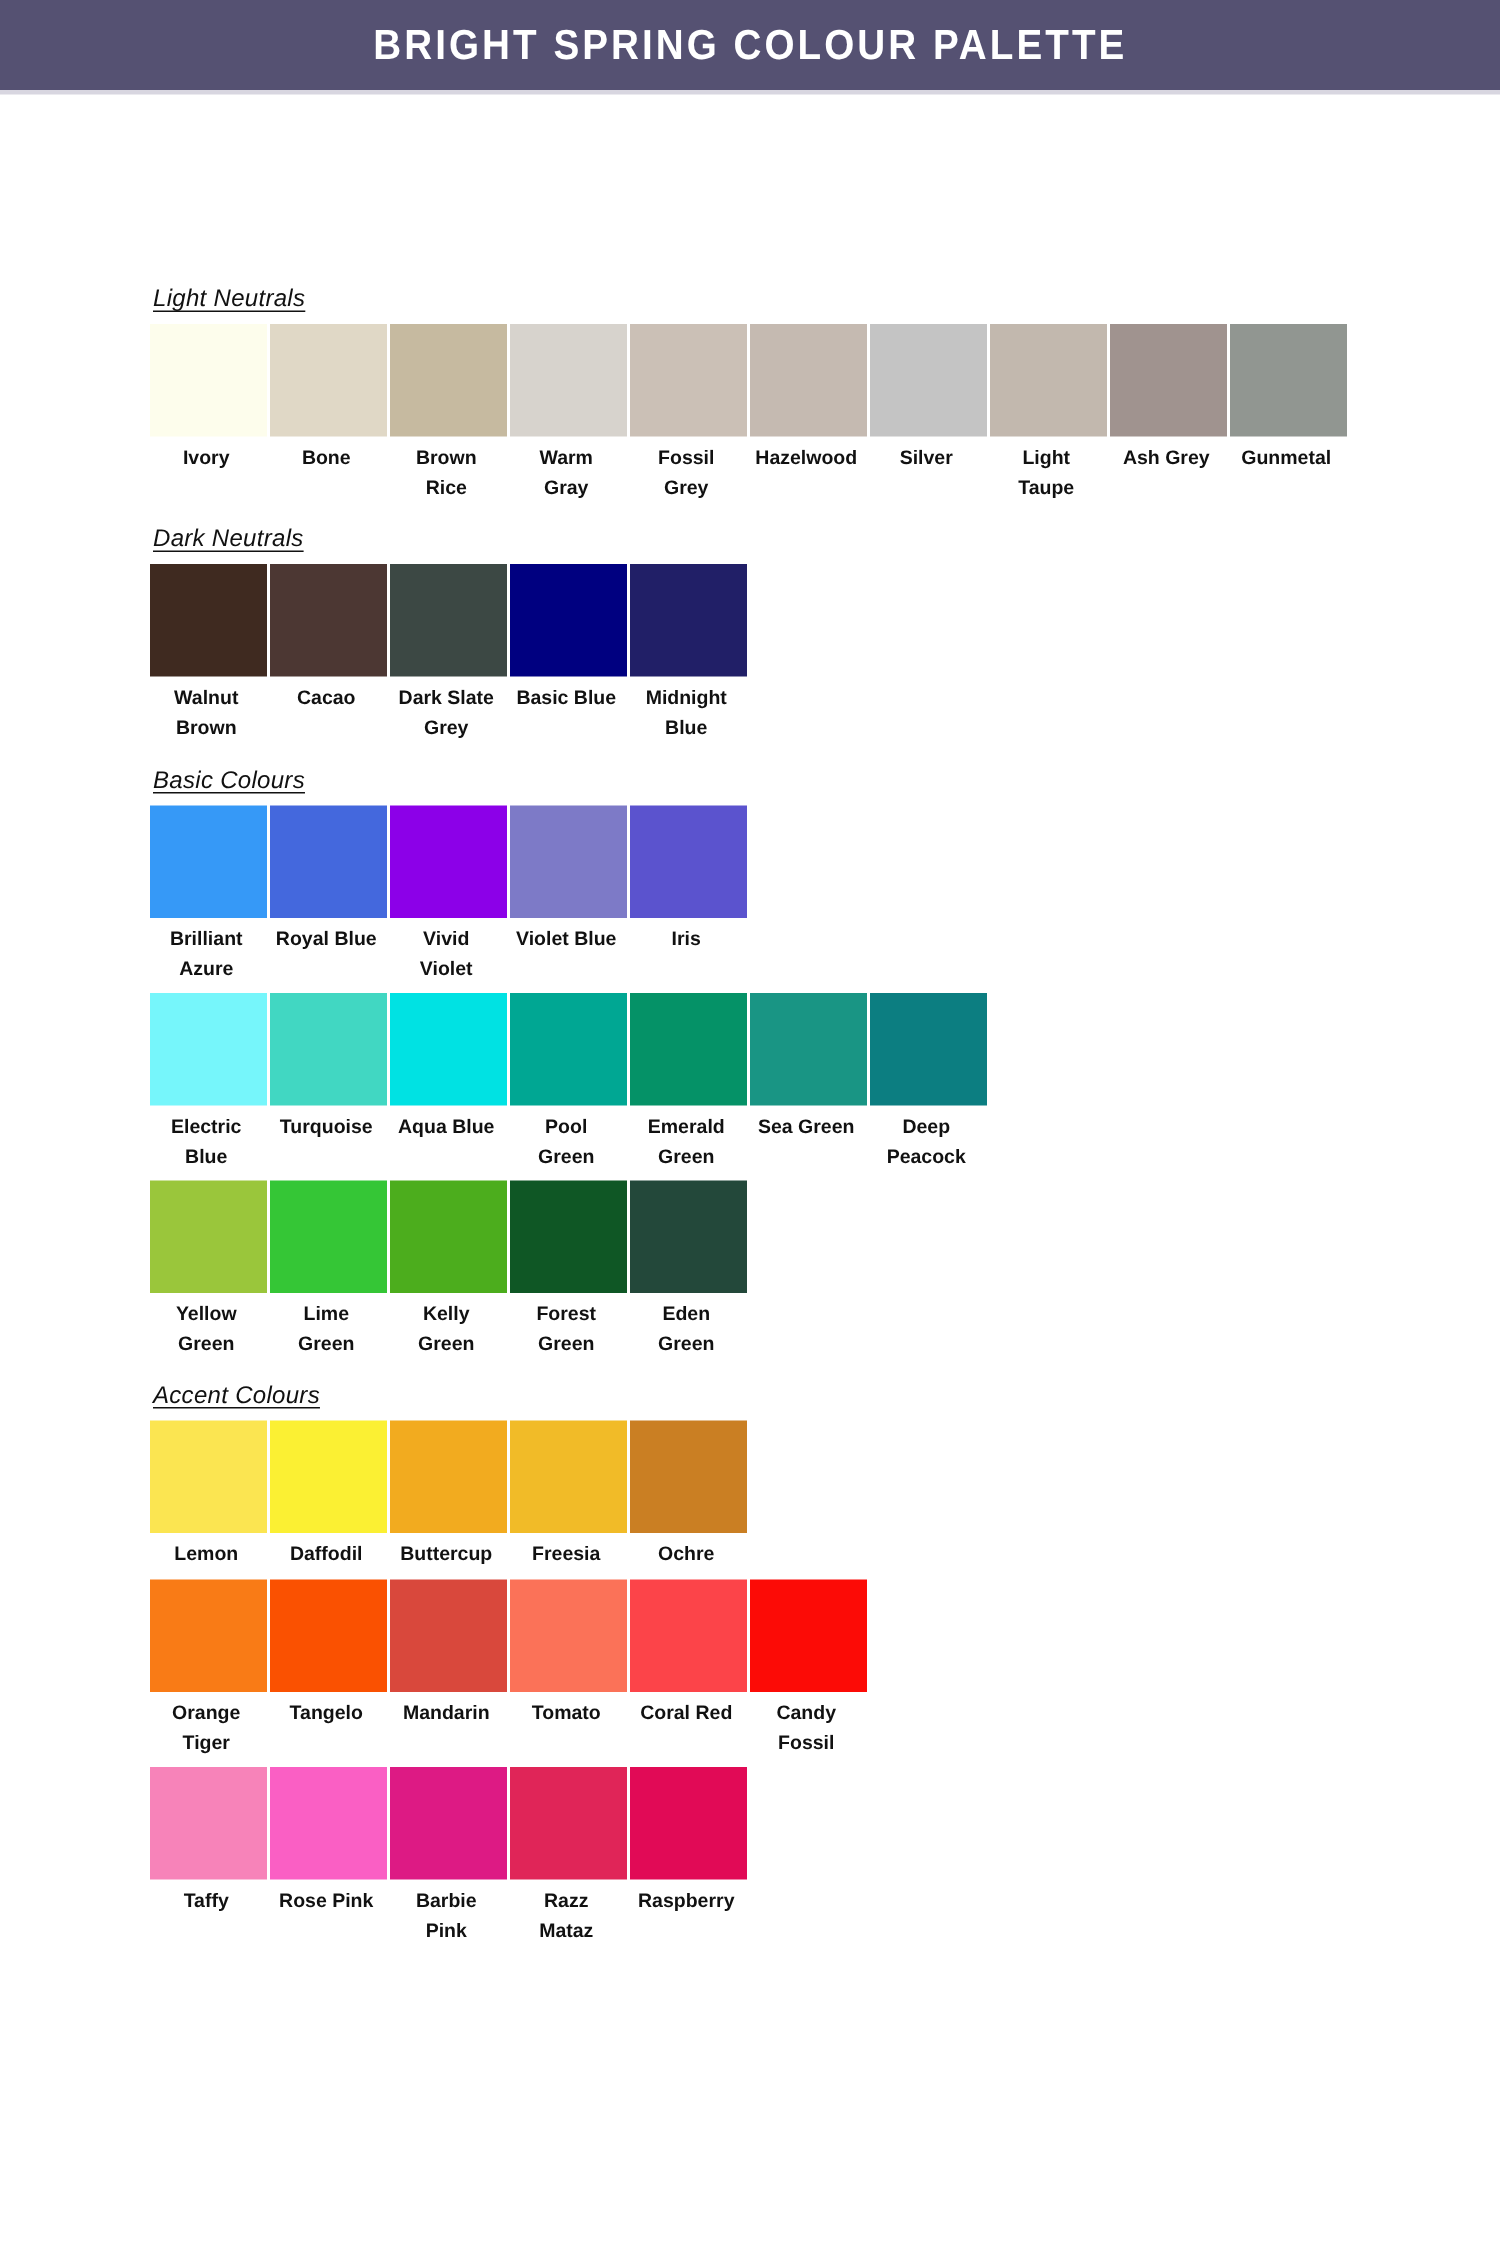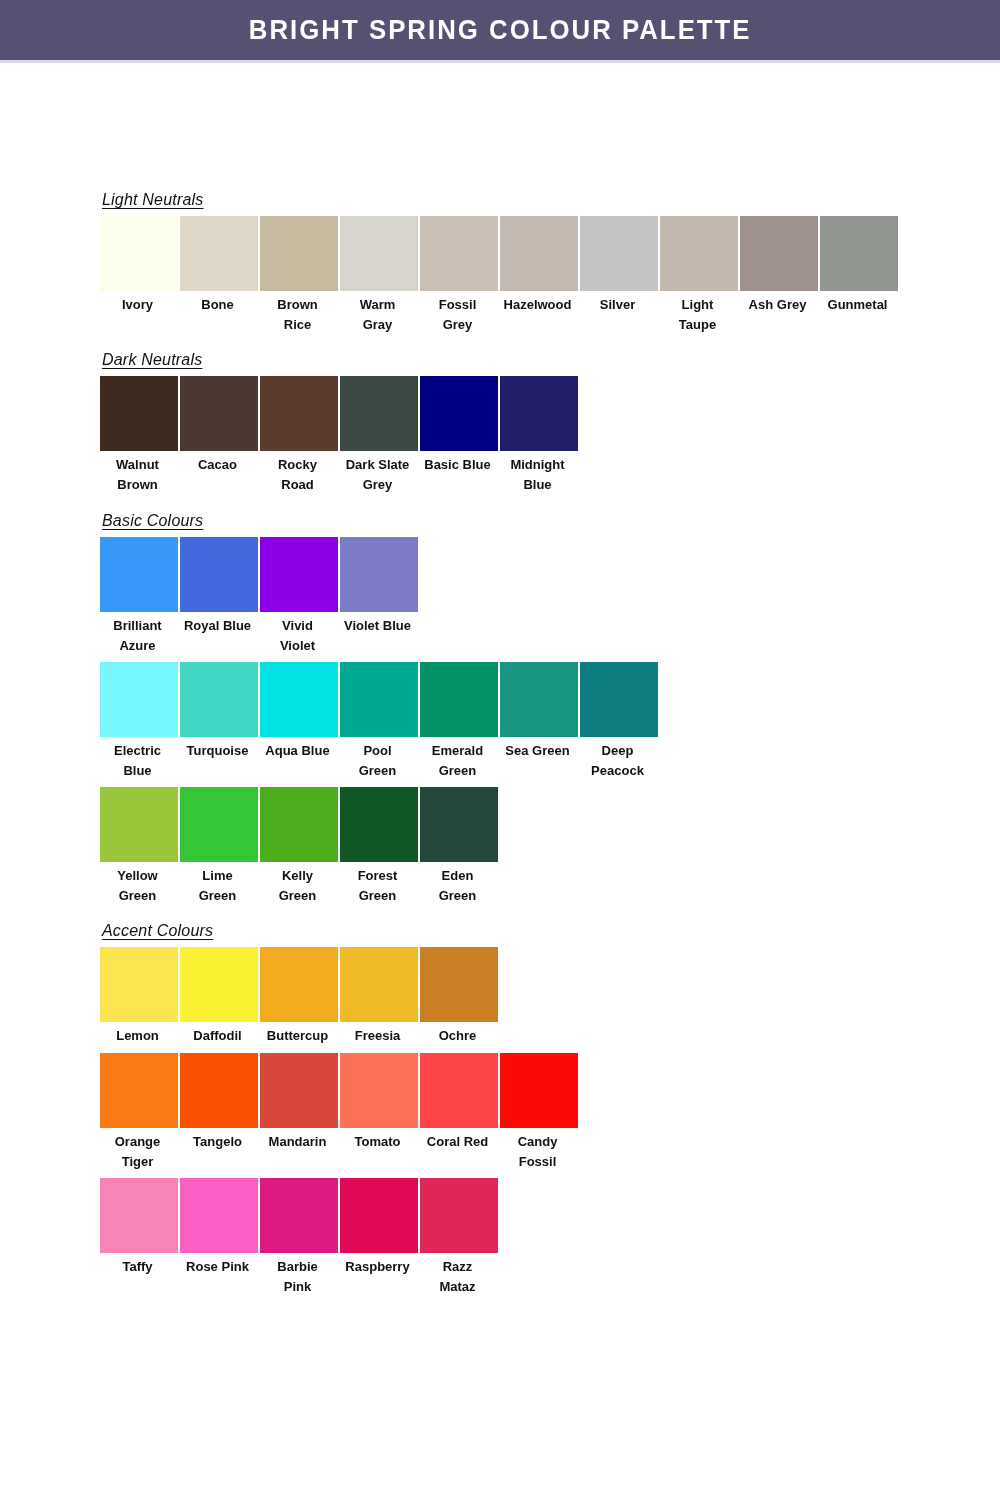--- a/index.html
+++ b/index.html
@@ -166,25 +166,20 @@
           <div class="cell">
             <div class="swatch" style="background: rgb(63, 42, 32);"></div>
             <div class="swatch-label">Walnut
 Brown</div>
           </div>
           <div class="cell">
             <div class="swatch" style="background: rgb(76, 55, 51);"></div>
             <div class="swatch-label">Cacao</div>
           </div>
           <div class="cell">
-            <div class="swatch" style="background: rgb(91, 59, 44);"></div>
-            <div class="swatch-label">Rocky
-Road</div>
-          </div>
-          <div class="cell">
             <div class="swatch" style="background: rgb(60, 72, 68);"></div>
             <div class="swatch-label">Dark Slate
 Grey</div>
           </div>
           <div class="cell">
             <div class="swatch" style="background: rgb(0, 0, 128);"></div>
             <div class="swatch-label">Basic Blue</div>
           </div>
           <div class="cell">
             <div class="swatch" style="background: rgb(33, 31, 103);"></div>
@@ -205,20 +200,24 @@
           </div>
           <div class="cell">
             <div class="swatch" style="background: rgb(140, 0, 232);"></div>
             <div class="swatch-label">Vivid
 Violet</div>
           </div>
           <div class="cell">
             <div class="swatch" style="background: rgb(125, 122, 199);"></div>
             <div class="swatch-label">Violet Blue</div>
           </div>
+          <div class="cell">
+            <div class="swatch" style="background: rgb(91, 83, 206);"></div>
+            <div class="swatch-label">Iris</div>
+          </div>
         </div><div class="row-gap-sm"></div><div class="row">
           <div class="cell">
             <div class="swatch" style="background: rgb(118, 246, 251);"></div>
             <div class="swatch-label">Electric
 Blue</div>
           </div>
           <div class="cell">
             <div class="swatch" style="background: rgb(65, 215, 194);"></div>
             <div class="swatch-label">Turquoise</div>
           </div>
@@ -329,23 +328,23 @@
           <div class="cell">
             <div class="swatch" style="background: rgb(250, 95, 196);"></div>
             <div class="swatch-label">Rose Pink</div>
           </div>
           <div class="cell">
             <div class="swatch" style="background: rgb(221, 26, 132);"></div>
             <div class="swatch-label">Barbie
 Pink</div>
           </div>
           <div class="cell">
-            <div class="swatch" style="background: rgb(225, 10, 86);"></div>
-            <div class="swatch-label">Raspberry</div>
-          </div>
-          <div class="cell">
             <div class="swatch" style="background: rgb(224, 37, 88);"></div>
             <div class="swatch-label">Razz
 Mataz</div>
           </div>
+          <div class="cell">
+            <div class="swatch" style="background: rgb(225, 10, 86);"></div>
+            <div class="swatch-label">Raspberry</div>
+          </div>
         </div></div>
     </div>
 </div>
 
 </body></html>

